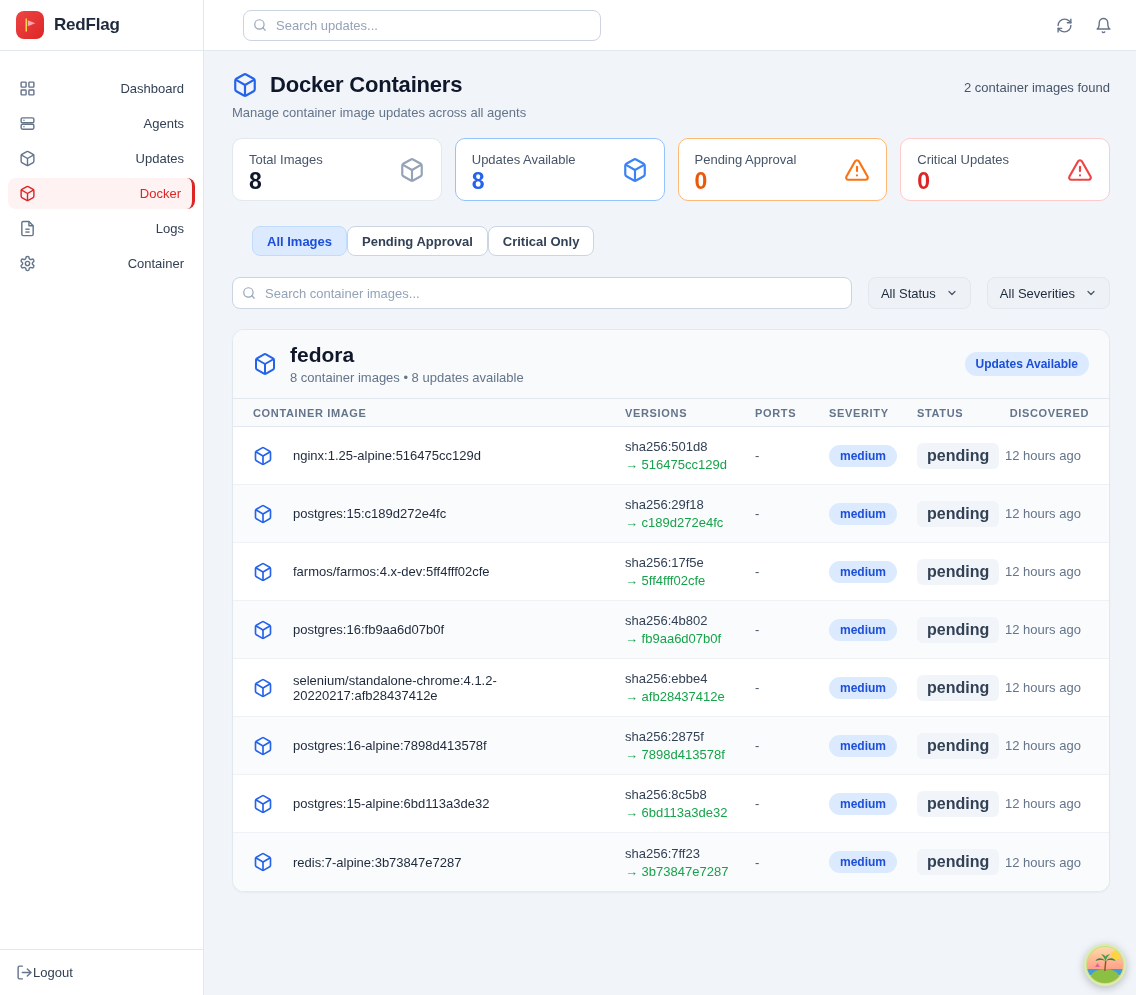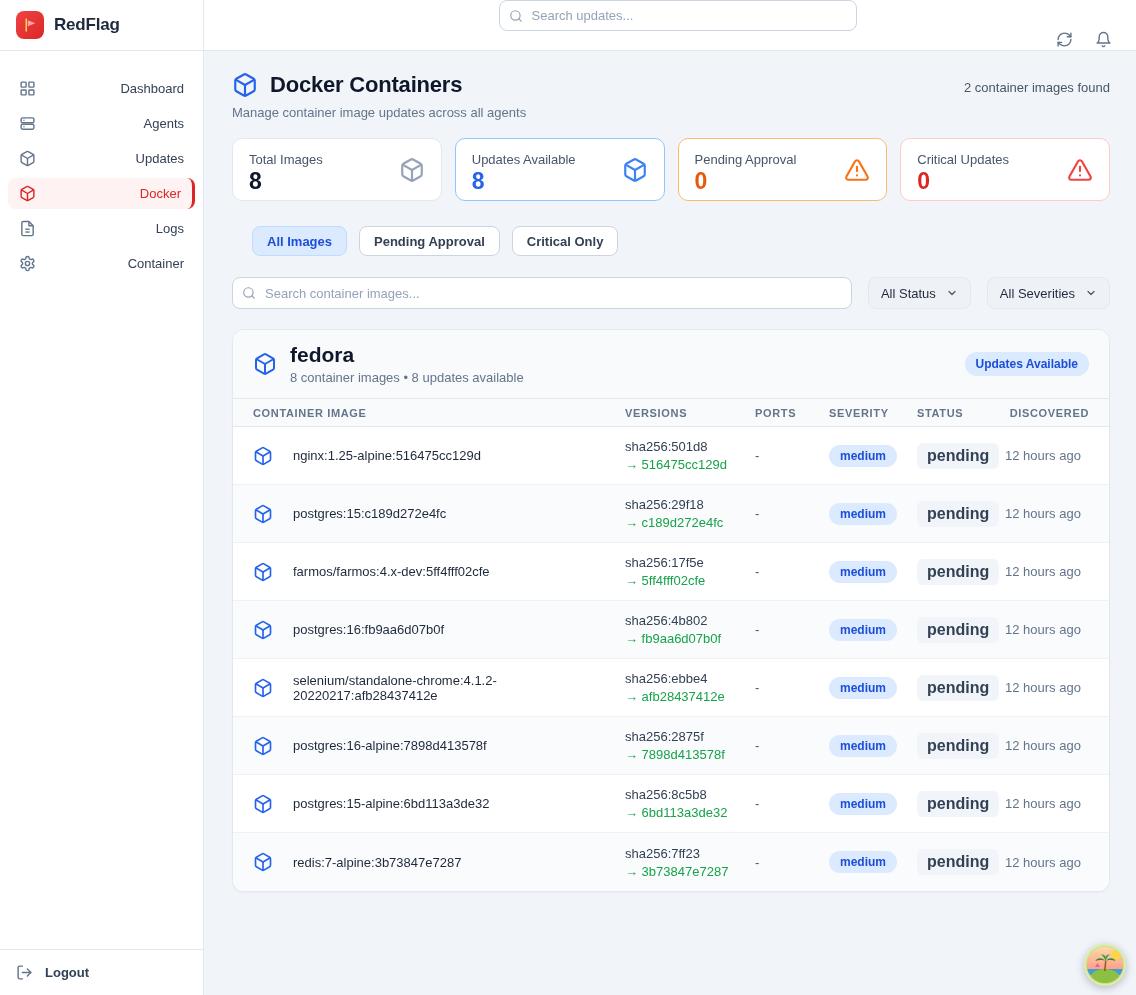--- a/index.html
+++ b/index.html
@@ -11,26 +11,26 @@
   .sidebar { width:204px; min-width:204px; background:#ffffff; border-right:1px solid #e2e8f0; display:flex; flex-direction:column; }
   .logo-row { height:51px; display:flex; align-items:center; gap:10px; padding:0 16px; border-bottom:1px solid #e2e8f0; }
   .logo-mark { width:28px; height:28px; border-radius:8px; background:linear-gradient(135deg,#ef4444,#dc2626); display:flex; align-items:center; justify-content:center; }
   .logo-text { font-size:17px; font-weight:700; color:#1e293b; letter-spacing:-0.2px; }
   .nav { padding:22px 0 0; flex:1; }
   .nav-item { display:flex; align-items:center; gap:12px; margin:0 8px 4px; padding:7px 11px; border-radius:8px; font-size:13px; font-weight:500; color:#334155; cursor:pointer;justify-content:space-between; }
   .nav-item .ic { color:#64748b; }
   .nav-item.active { background:#fef2f2; color:#dc2626; border-right:3px solid #dc2626; }
   .nav-item.active .ic { color:#dc2626; }
   .sidebar-footer { border-top:1px solid #e2e8f0; padding:14px 16px; }
-  .logout { display:flex; align-items:center; gap:12px; font-size:13px; font-weight:700; color:#334155; cursor:pointer; }
+  .logout { display:flex; align-items:center; font-size:13px; font-weight:400; color:#334155; cursor:pointer; }
   .logout .ic { color:#64748b; }
 
   
   .main { flex:1; display:flex; flex-direction:column; min-width:0; }
-  .topbar { height:51px; min-height:51px; background:#ffffff; border-bottom:1px solid #e2e8f0; display:flex; align-items:center; padding:0 24px 0 39px;flex-direction:column; }
+  .topbar { height:51px; min-height:51px; background:#ffffff; border-bottom:1px solid #e2e8f0; display:flex; align-items:center; padding:0 24px 0 39px; }
   .search-wrap { position:relative; width:358px; }
   .search-wrap .search-ic { position:absolute; left:10px; top:50%; transform:translateY(-50%); color:#94a3b8; }
   .search-input { width:100%; height:31px; border:1px solid #cbd5e1; border-radius:8px; padding:0 10px 0 32px; font-size:13px; font-family:inherit; color:#0f172a; outline:none; background:#fff; }
   .search-input::placeholder { color:#94a3b8; }
   .topbar-actions { margin-left:auto; display:flex; align-items:center; gap:22px; color:#64748b; }
   .icon-btn { cursor:pointer; color:#64748b; background:none; border:none; padding:0; }
 
   
   .content { flex:1; overflow:hidden; padding:21px 26px 0 28px; }
   .page-head { display:flex; align-items:flex-start; justify-content:space-between; }
@@ -44,21 +44,21 @@
   .stat-label { font-size:13px; font-weight:500; color:#475569; }
   .stat-value { font-size:23px; font-weight:700; margin-top:1px; color:#0f172a; }
   .stat-icon { position:absolute; right:16px; top:50%; transform:translateY(-50%); }
   .stat-card.info   { border-color:#93c5fd; }
   .stat-card.info .stat-value { color:#2563eb; }
   .stat-card.warning{ border-color:#fdba74; }
   .stat-card.warning .stat-value { color:#ea580c; }
   .stat-card.danger { border-color:#fecaca; }
   .stat-card.danger .stat-value { color:#dc2626; }
 
-  .tabs { display:flex; gap:12px; margin-top:25px;padding-left:20px; }
+  .tabs { display:flex; margin-top:25px;padding-left:20px; }
   .tab { height:30px; padding:0 14px; border-radius:8px; border:1px solid #cbd5e1; background:#fff; font-size:13px; font-weight:600; color:#334155; font-family:inherit; cursor:pointer; display:flex; align-items:center; }
   .tab.active { background:#dbeafe; border-color:#bfdbfe; color:#1d4ed8; }
 
   .filter-row { display:flex; align-items:center; gap:16px; margin-top:21px; }
   .filter-search { flex:1; position:relative; }
   .filter-search .search-ic { position:absolute; left:10px; top:50%; transform:translateY(-50%); color:#94a3b8; }
   .filter-search input { width:100%; height:32px; border:1px solid #cbd5e1; border-radius:8px; padding:0 10px 0 32px; font-size:13px; font-family:inherit; outline:none; background:#fff; color:#0f172a; }
   .filter-search input::placeholder { color:#94a3b8; }
   .select { display:flex; align-items:center; gap:10px; height:32px; padding:0 12px; background:#eef2f6; border:1px solid #e2e8f0; border-radius:8px; font-size:13px; color:#1e293b; cursor:pointer; white-space:nowrap; }
   .select .ic { color:#475569; }

